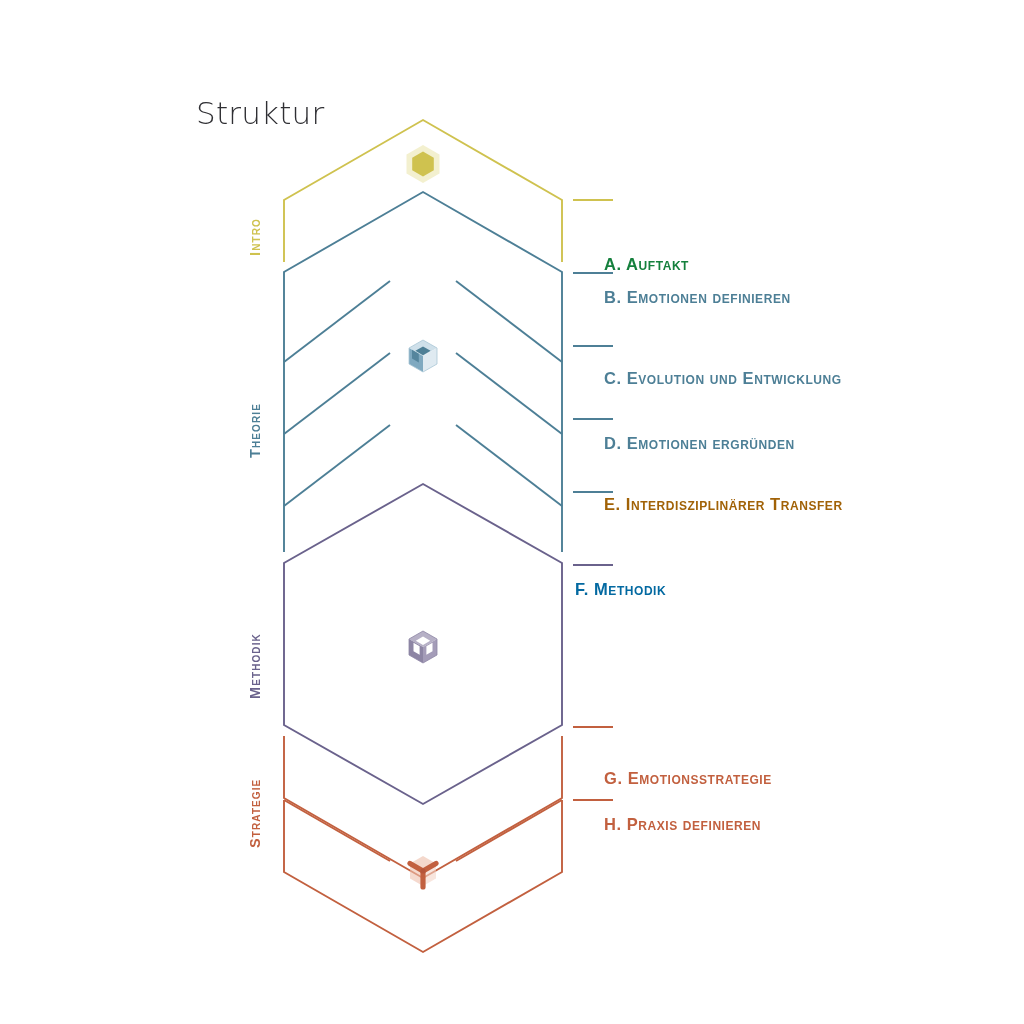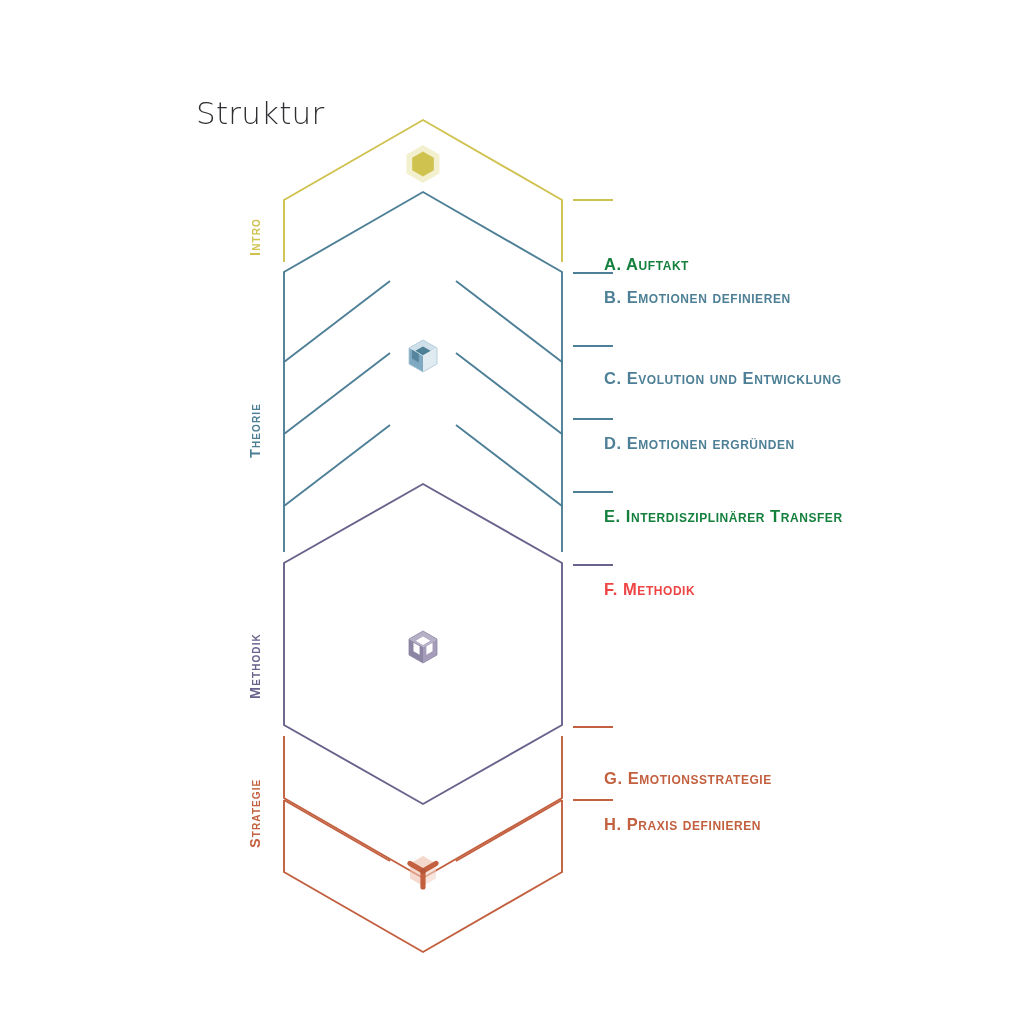--- a/index.html
+++ b/index.html
@@ -150,22 +150,22 @@
     </g>
 
   </svg>
 
   <div class="page-title">Struktur</div>
 
   <div class="stage-label" style="left:604px; top:216px; color:#15803d;margin-top:40px;">A. Auftakt</div>
   <div class="stage-label" style="left:604px; top:289px; color:#4d7f96;">B. Emotionen definieren</div>
   <div class="stage-label" style="left:604px; top:362px; color:#4d7f96;margin-top:8px;">C. Evolution und Entwicklung</div>
   <div class="stage-label" style="left:604px; top:435px; color:#4d7f96;text-align:center;">D. Emotionen ergründen</div>
-  <div class="stage-label" style="left:604px; top:508px; color:#15803d;">E. Interdisziplinärer Transfer</div>
-  <div class="stage-label" style="left:604px; top:581px; color:#ef4444;">F. Methodik</div>
+  <div class="stage-label" style="left:604px; top:496px; color:#a16207;">E. Interdisziplinärer Transfer</div>
+  <div class="stage-label" style="left:575px; top:581px; color:#0369a1;">F. Methodik</div>
   <div class="stage-label" style="left:604px; top:770px; color:#c2603f;">G. Emotionsstrategie</div>
   <div class="stage-label" style="left:604px; top:816px; color:#c2603f;">H. Praxis definieren</div>
 
   <div class="section-label" style="left:248px; top:256px; color:#cfc24f;">Intro</div>
   <div class="section-label" style="left:248px; top:458px; color:#4d7f96;">Theorie</div>
   <div class="section-label" style="left:248px; top:699px; color:#6a628c;">Methodik</div>
   <div class="section-label" style="left:248px; top:848px; color:#c2603f;">Strategie</div>
 
 </div>
 

